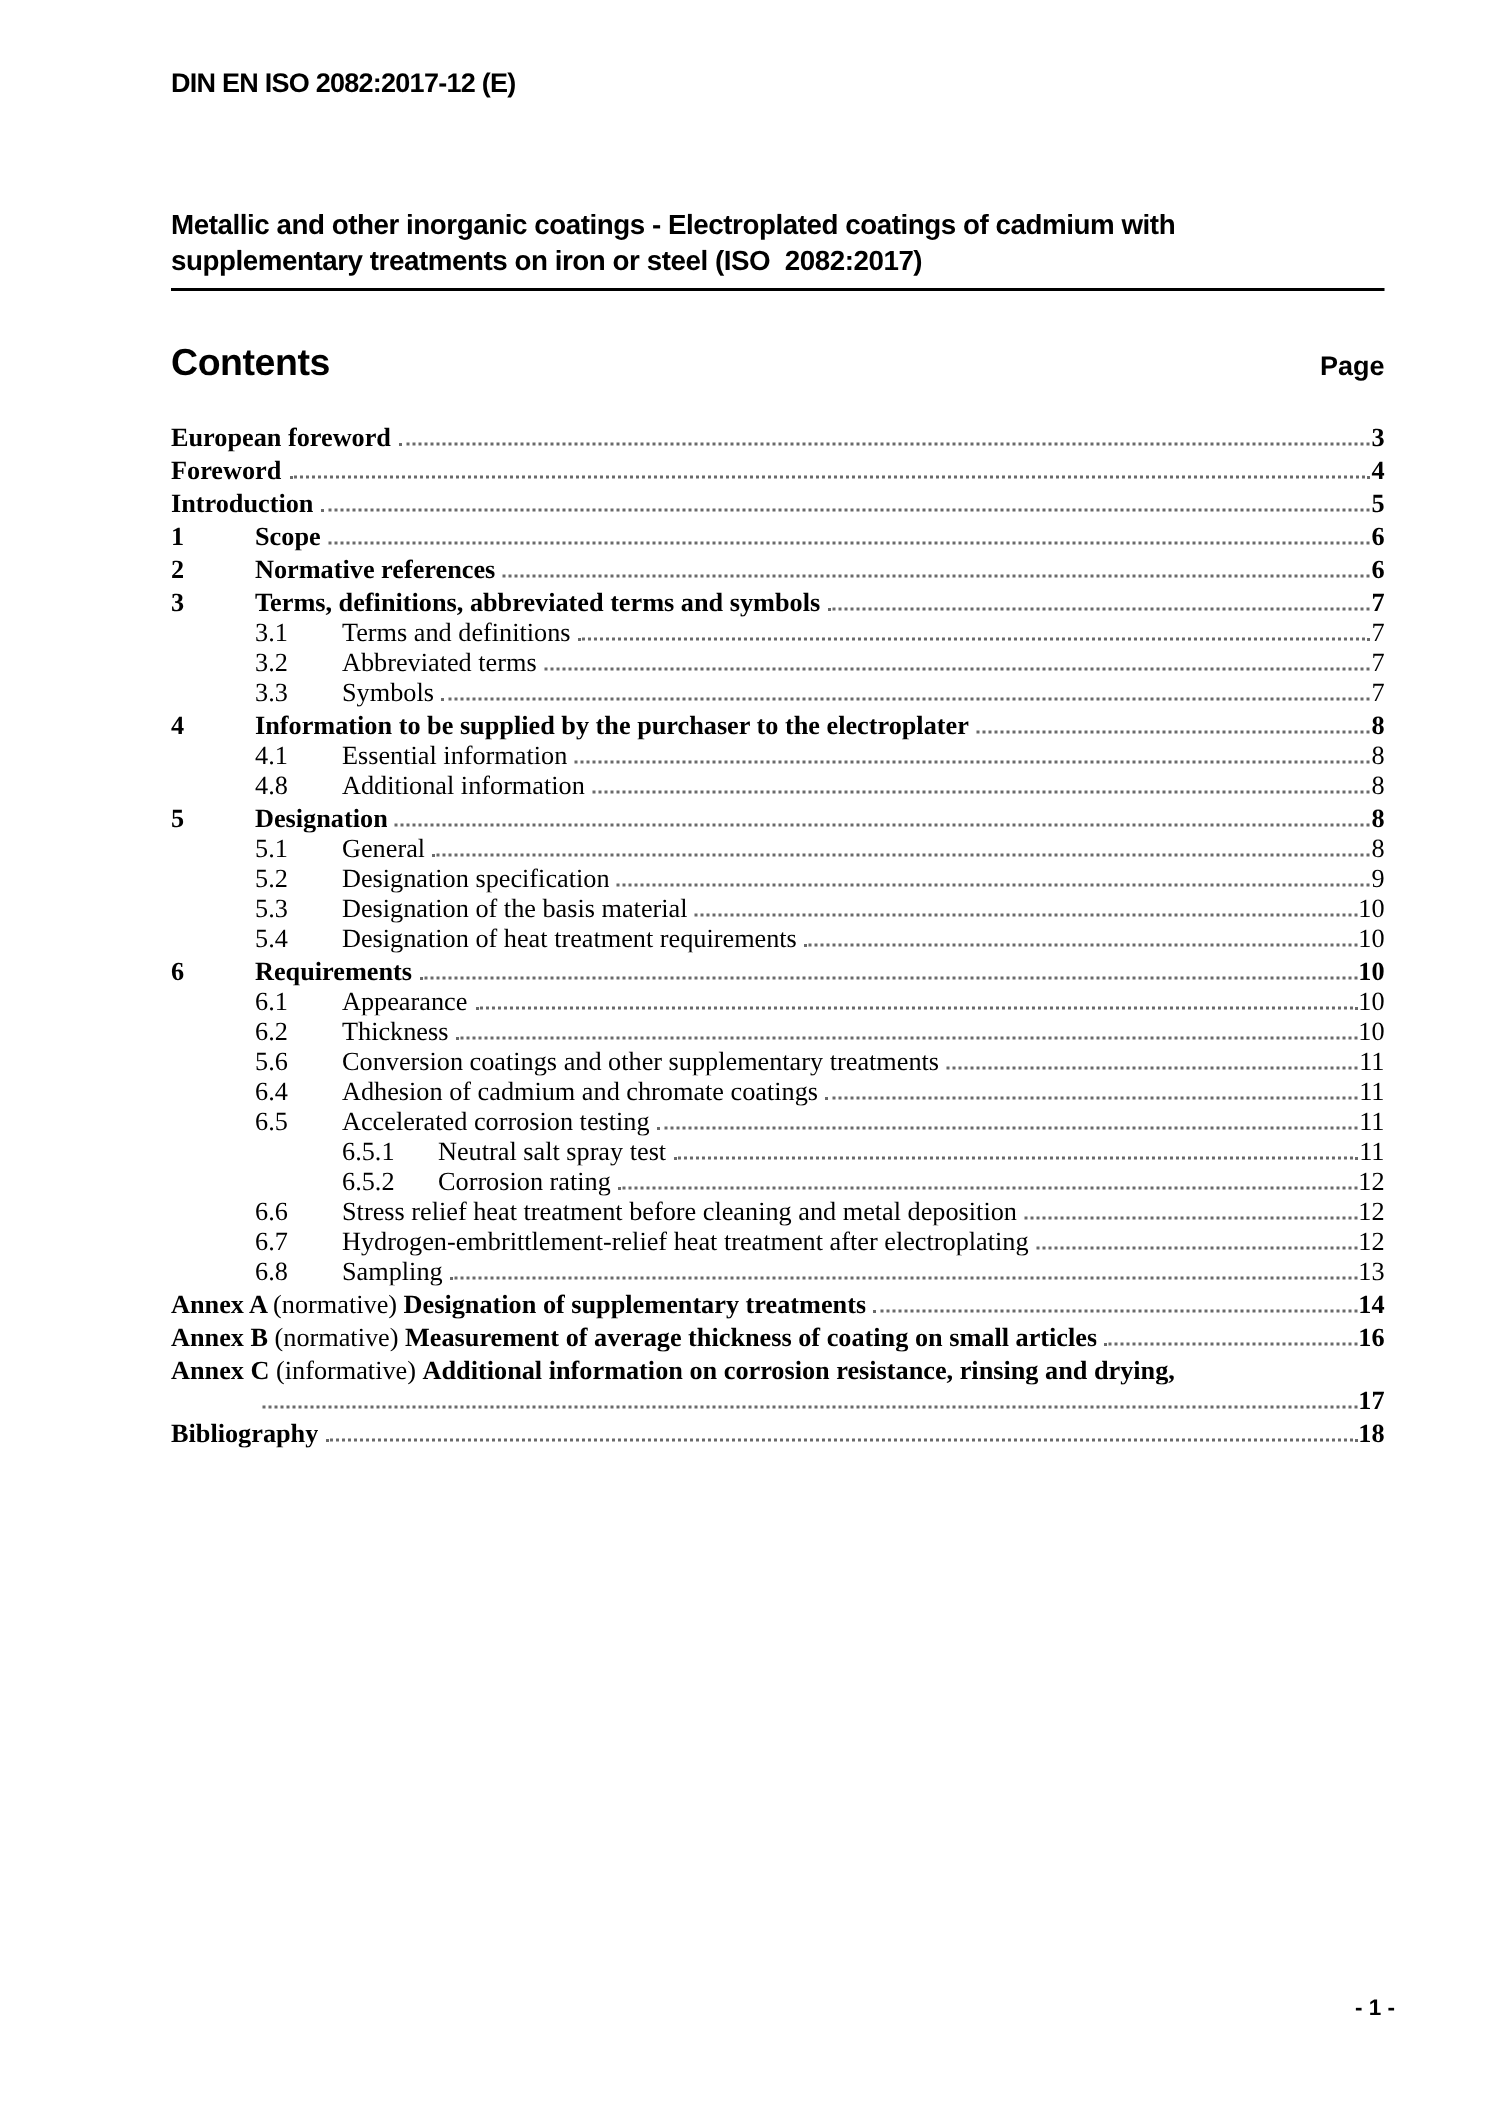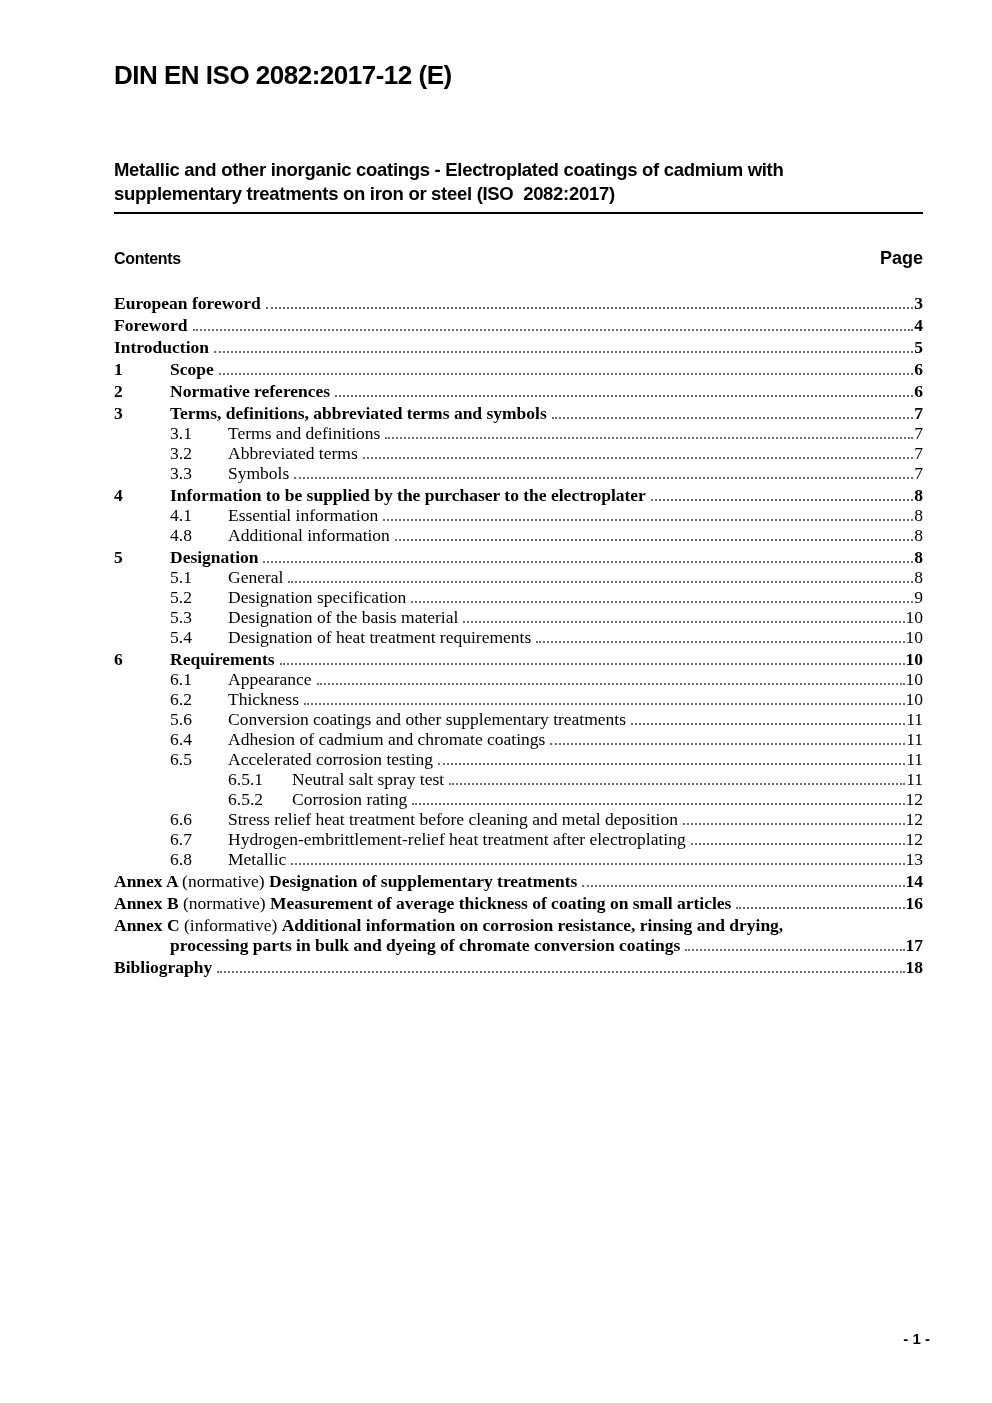--- a/index.html
+++ b/index.html
@@ -2,35 +2,35 @@
 <html><head>
 <meta charset="utf-8">
 <style>
   html,body{margin:0;padding:0;}
   body{
     width:992px;height:1403px;position:relative;background:#ffffff;color:#000;
     font-family:"Liberation Serif","DejaVu Serif",serif;overflow:hidden;
   }
   .page{position:absolute;left:114px;right:69px;top:0;}
   .doccode{
-    margin-top:60px;
+    margin-top:40px;
     font-family:"Liberation Sans","DejaVu Sans",sans-serif;
-    font-weight:700;font-size:26px;line-height:30px;letter-spacing:-0.5px;
+    font-weight:700;font-size:18px;line-height:30px;letter-spacing:-0.5px;
   }
   .subtitle{
     margin-top:68px;
     font-family:"Liberation Sans","DejaVu Sans",sans-serif;
     font-weight:700;font-size:18.5px;line-height:24px;letter-spacing:-0.3px;
     border-bottom:2px solid #000;padding-bottom:6px;
   }
   .contents-row{
     margin-top:34px;display:flex;justify-content:space-between;align-items:baseline;
     font-family:"Liberation Sans","DejaVu Sans",sans-serif;font-weight:700;
   }
-  .contents-h{font-size:16px;letter-spacing:-0.3px;}
+  .contents-h{font-size:25px;letter-spacing:-0.3px;}
   .page-lbl{font-size:18px;}
   .toc{margin-top:24px;}
   .toc-row{
     display:flex;align-items:flex-end;
     font-size:17.5px;line-height:20px;white-space:nowrap;
   }
   .toc-row.major{margin-top:2px;}
   .b{font-weight:700;}
   .num{flex:0 0 auto;}
   .lvl1 .num{width:56px;}
@@ -218,39 +218,38 @@
         <span class="pg">12</span>
       </div>
       <div class="toc-row lvl2">
         <span class="num">6.7</span>
         <span class="lbl"><span>Hydrogen-embrittlement-relief heat treatment after electroplating</span></span>
         <span class="leader"></span>
         <span class="pg">12</span>
       </div>
       <div class="toc-row lvl2">
         <span class="num">6.8</span>
-        <span class="lbl"><span>Metallic</span></span>
+        <span class="lbl"><span>Sampling</span></span>
         <span class="leader"></span>
         <span class="pg">13</span>
       </div>
       <div class="toc-row lvl0 major">
         <span class="lbl"><span class="b">Annex A </span><span>(normative) </span><span class="b">Designation of supplementary treatments</span></span>
         <span class="leader"></span>
         <span class="pg b">14</span>
       </div>
       <div class="toc-row lvl0 major">
         <span class="lbl"><span class="b">Annex B </span><span>(normative) </span><span class="b">Measurement of average thickness of coating on small articles</span></span>
         <span class="leader"></span>
         <span class="pg b">16</span>
       </div>
       <div class="toc-row lvl0 major">
         <span class="lbl"><span class="b">Annex C </span><span>(informative) </span><span class="b">Additional information on corrosion resistance, rinsing and drying,</span></span>
       </div>
       <div class="toc-row cont">
-        <span class="lbl b">processing parts in bulk and dyeing of chromate conversion coatings</span>
         <span class="leader"></span>
         <span class="pg b">17</span>
       </div>
       <div class="toc-row lvl0 major">
         <span class="lbl"><span class="b">Bibliography</span></span>
         <span class="leader"></span>
         <span class="pg b">18</span>
       </div>
     </div>
 </div>

